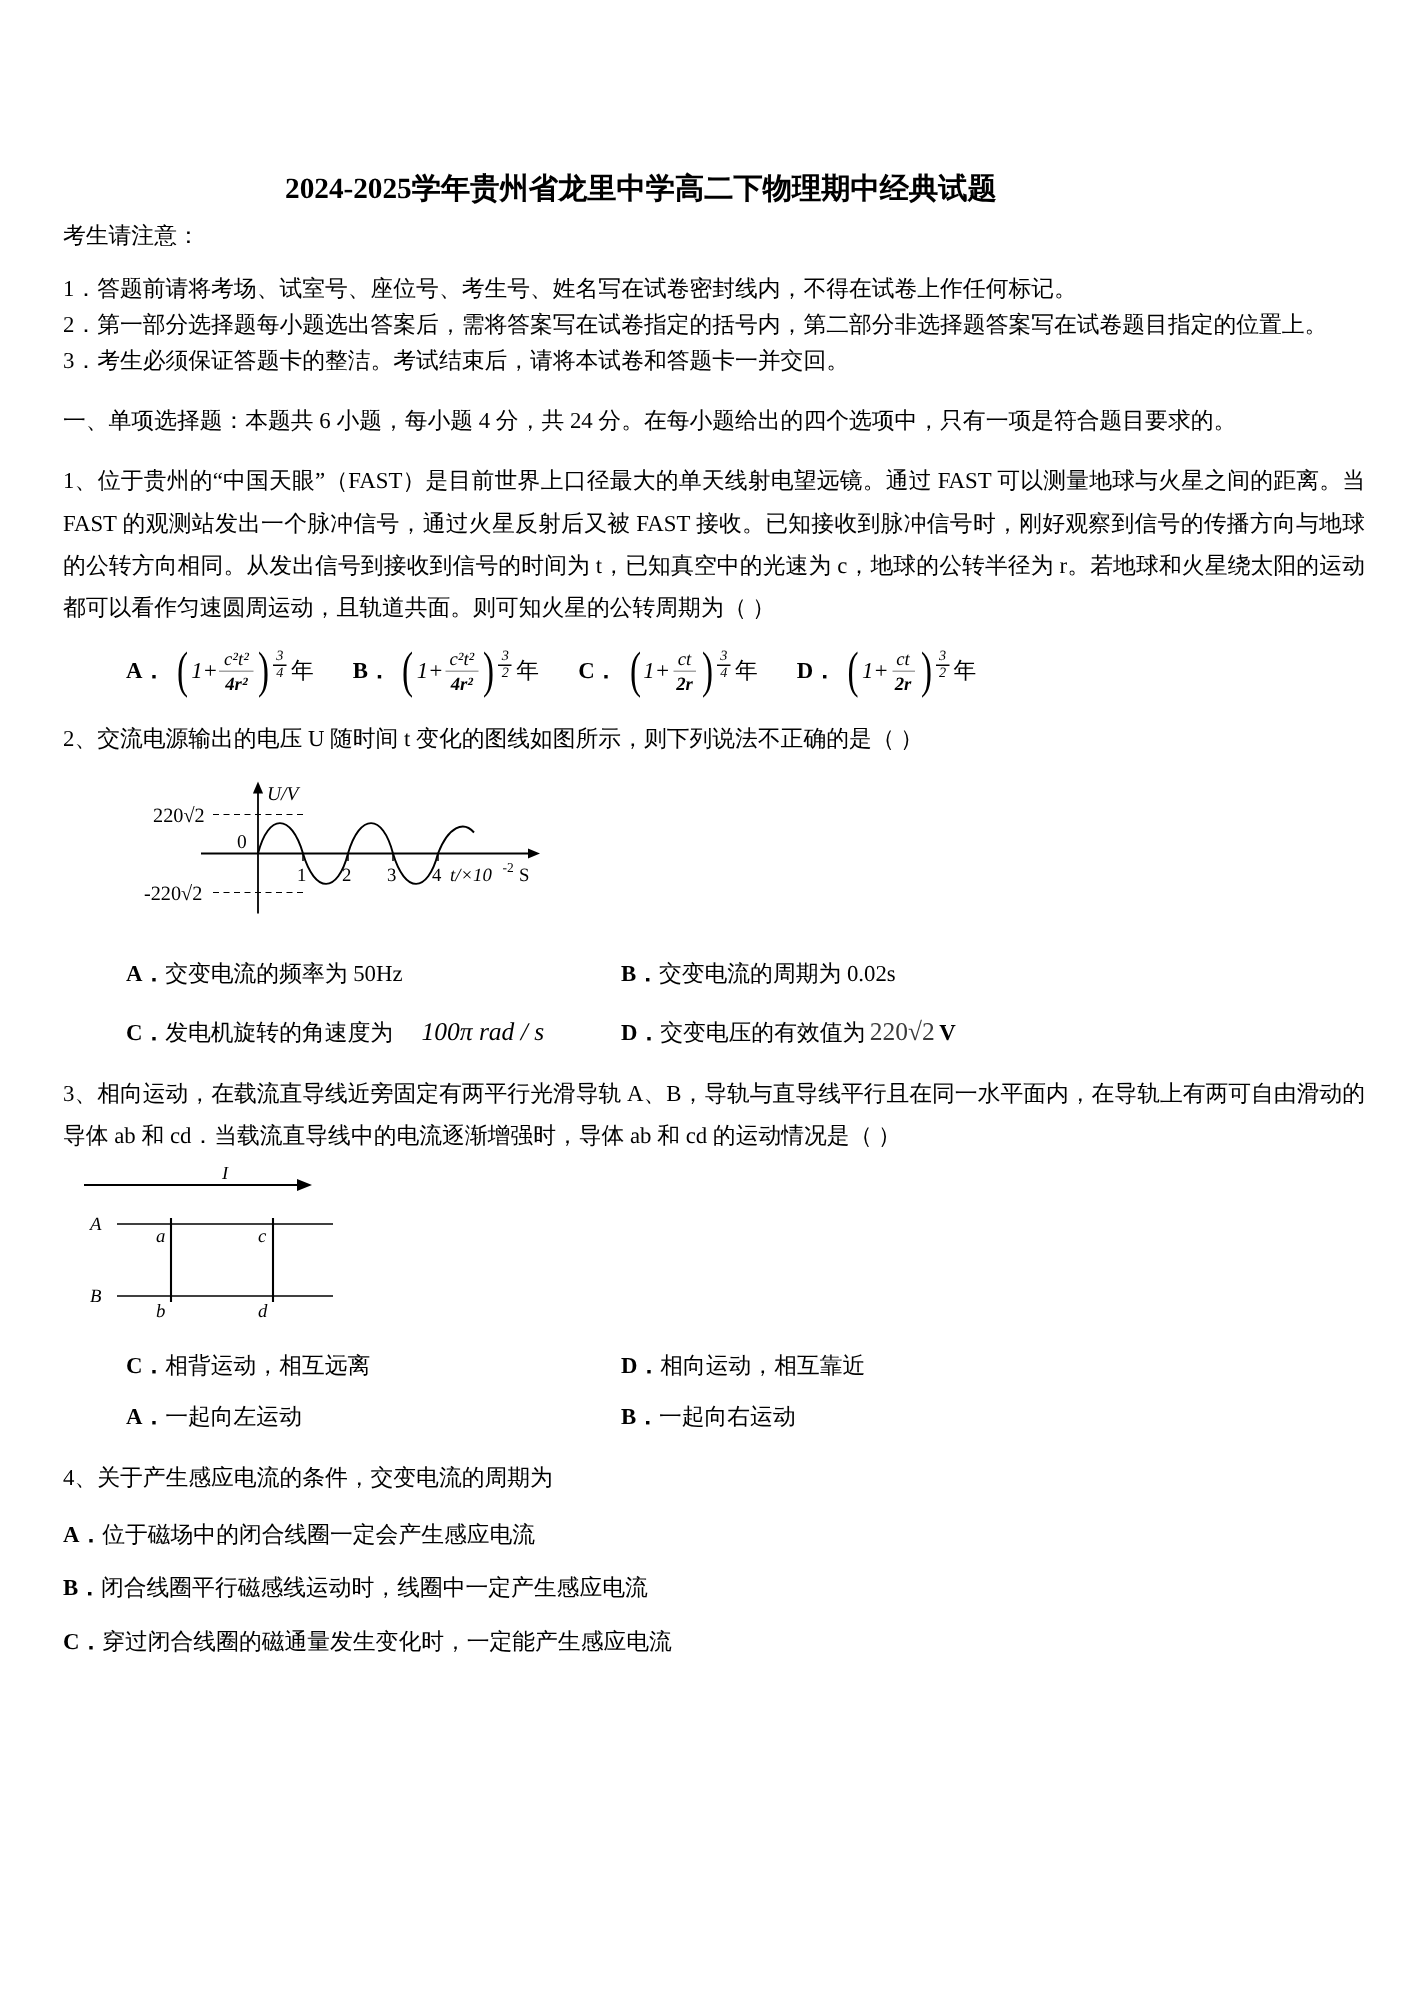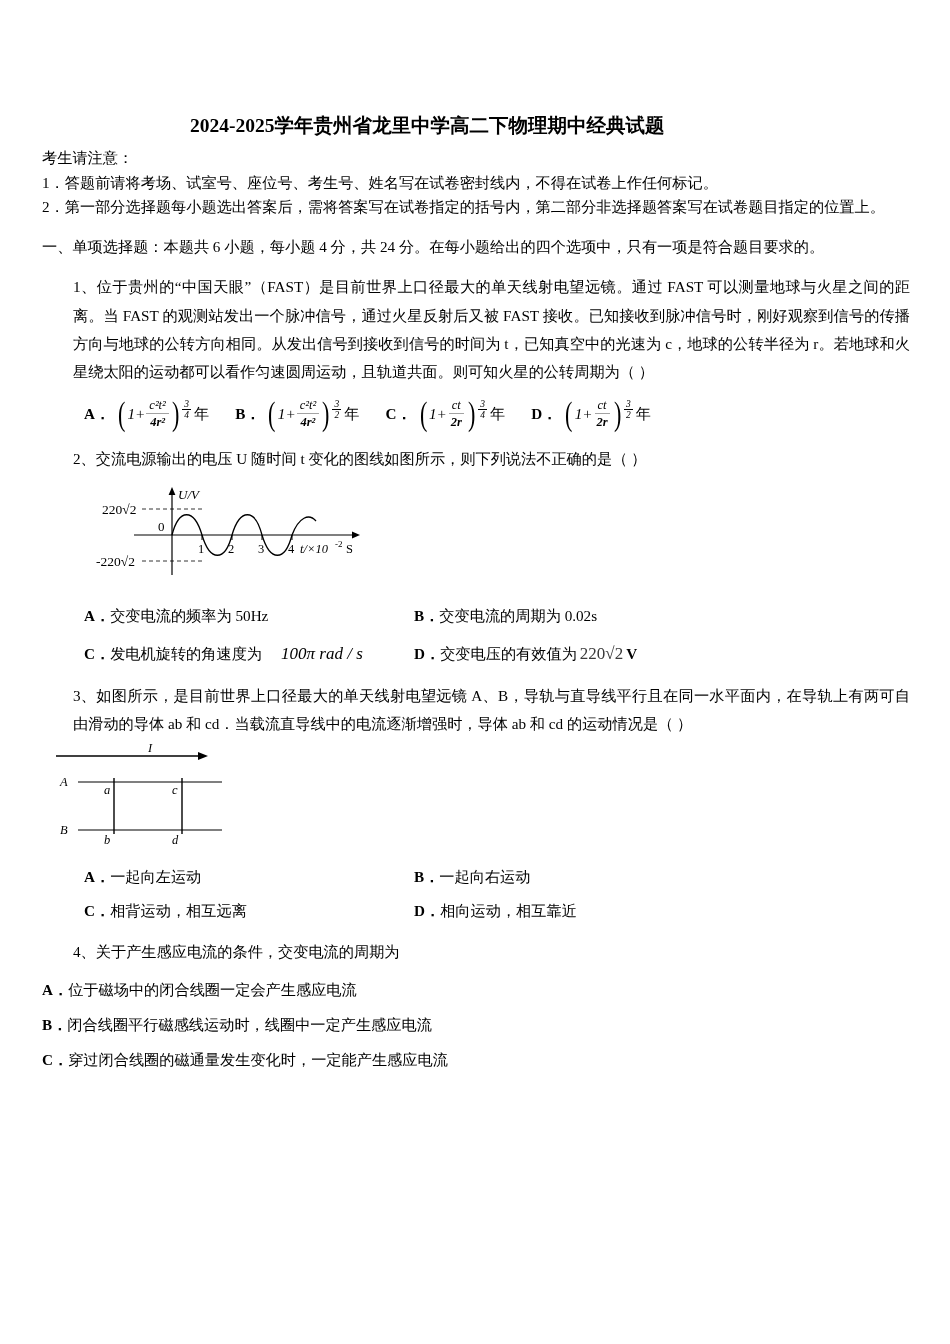--- a/index.html
+++ b/index.html
@@ -34,37 +34,36 @@
   .content {
     position: absolute;
     left: 42px;
     top: 146px;
     width: 868px;
     font-size: 15.2px;
     line-height: 1.52;
   }
   .notice-head {
     font-size: 15.2px;
-    margin-bottom: 2px;
+    margin-bottom: 12px;
   }
   .notice-item {
     font-size: 15.2px;
     text-indent: 0;
     margin-bottom: 1px;
   }
   .section-head {
     margin-top: 17px;
     font-size: 15.2px;
   }
   .q-stem {
     margin-top: 15px;
     font-size: 15.2px;
     line-height: 1.85;
     text-align: justify;
-    margin-left: 31px;
   }
   .ital { font-style: italic; }
   .bold { font-weight: bold; }
 
   
   .opt-row-frac {
     margin-top: 12px;
     display: flex;
     align-items: center;
     padding-left: 42px;
@@ -163,20 +162,21 @@
 
 <div class="page">
 
   <div class="doc-title">2024-2025学年贵州省龙里中学高二下物理期中经典试题</div>
 
   <div class="content">
 
     <div class="notice-head">考生请注意：</div>
     <div class="notice-item">1．答题前请将考场、试室号、座位号、考生号、姓名写在试卷密封线内，不得在试卷上作任何标记。</div>
     <div class="notice-item">2．第一部分选择题每小题选出答案后，需将答案写在试卷指定的括号内，第二部分非选择题答案写在试卷题目指定的位置上。</div>
+    <div class="notice-item">3．考生必须保证答题卡的整洁。考试结束后，请将本试卷和答题卡一并交回。</div>
 
     <div class="section-head">一、单项选择题：本题共 6 小题，每小题 4 分，共 24 分。在每小题给出的四个选项中，只有一项是符合题目要求的。</div>
 
     <div class="q-stem">
       <span>1、</span><span>位于贵州的“中国天眼”（FAST）是目前世界上口径最大的单天线射电望远镜。通过 FAST 可以测量地球与火星之间的距离。当 FAST 的观测站发出一个脉冲信号，通过火星反射后又被 FAST 接收。已知接收到脉冲信号时，刚好观察到信号的传播方向与地球的公转方向相同。从发出信号到接收到信号的时间为 t，已知真空中的光速为 c，地球的公转半径为 r。若地球和火星绕太阳的运动都可以看作匀速圆周运动，且轨道共面。则可知火星的公转周期为（        ）</span>
     </div>
 
     <div class="opt-row-frac">
 
       <div class="opt-frac">
@@ -293,21 +293,21 @@
     <div class="opt-two" style="margin-top:14px; align-items:baseline;">
       <div>
         <span class="bold">C．</span><span>发电机旋转的角速度为</span><span class="big-italic" style="margin-left:19px;">100π rad / s</span>
       </div>
       <div>
         <span class="bold">D．</span><span>交变电压的有效值为</span><span style="font-size:17px; margin-left:3px; color:#3a3a3a;">220√2</span><span class="bold" style="margin-left:3px;">V</span>
       </div>
     </div>
 
     <div class="q-stem">
-      <span>3、</span><span>如图所示，是目前世界上口径最大的单天线射电望远镜 A、B，导轨与直导线平行且在同一水平面内，在导轨上有两可自由滑动的导体 ab 和 cd．当载流直导线中的电流逐渐增强时，导体 ab 和 cd 的运动情况是（        ）</span>
+      <span>3、</span><span>相向运动，在载流直导线近旁固定有两平行光滑导轨 A、B，导轨与直导线平行且在同一水平面内，在导轨上有两可自由滑动的导体 ab 和 cd．当载流直导线中的电流逐渐增强时，导体 ab 和 cd 的运动情况是（        ）</span>
     </div>
 
     <div class="fig-rails">
       <svg width="230" height="108" viewBox="0 0 230 108">
 
         <line x1="4" y1="12" x2="150" y2="12" stroke="#000" stroke-width="1.3"></line>
         <polygon points="156,12 146,8 146,16" fill="#000"></polygon>
         <text x="96" y="8" font-family="Liberation Serif, serif" font-size="12.5" font-style="italic">I</text>
 
         <line x1="26" y1="38" x2="170" y2="38" stroke="#000" stroke-width="1.1"></line>
@@ -321,33 +321,33 @@
         <text x="52" y="100" font-family="Liberation Serif, serif" font-size="12.5" font-style="italic">b</text>
 
         <line x1="130" y1="34" x2="130" y2="90" stroke="#000" stroke-width="1.4"></line>
         <text x="120" y="50" font-family="Liberation Serif, serif" font-size="12.5" font-style="italic">c</text>
         <text x="120" y="100" font-family="Liberation Serif, serif" font-size="12.5" font-style="italic">d</text>
       </svg>
     </div>
 
     <div class="opt-two">
       <div>
+        <span class="bold">C．</span><span>相背运动，相互远离</span>
+      </div>
+      <div>
+        <span class="bold">D．</span><span>相向运动，相互靠近</span>
+      </div>
+    </div>
+
+    <div class="opt-two">
+      <div>
         <span class="bold">A．</span><span>一起向左运动</span>
       </div>
       <div>
         <span class="bold">B．</span><span>一起向右运动</span>
-      </div>
-    </div>
-
-    <div class="opt-two">
-      <div>
-        <span class="bold">C．</span><span>相背运动，相互远离</span>
-      </div>
-      <div>
-        <span class="bold">D．</span><span>相向运动，相互靠近</span>
       </div>
     </div>
 
     <div class="q-stem" style="margin-top:16px;">
       <span>4、</span><span>关于产生感应电流的条件，交变电流的周期为</span>
     </div>
 
     <div class="opt-plain">
       <span class="bold">A．</span><span>位于磁场中的闭合线圈一定会产生感应电流</span>
     </div>

